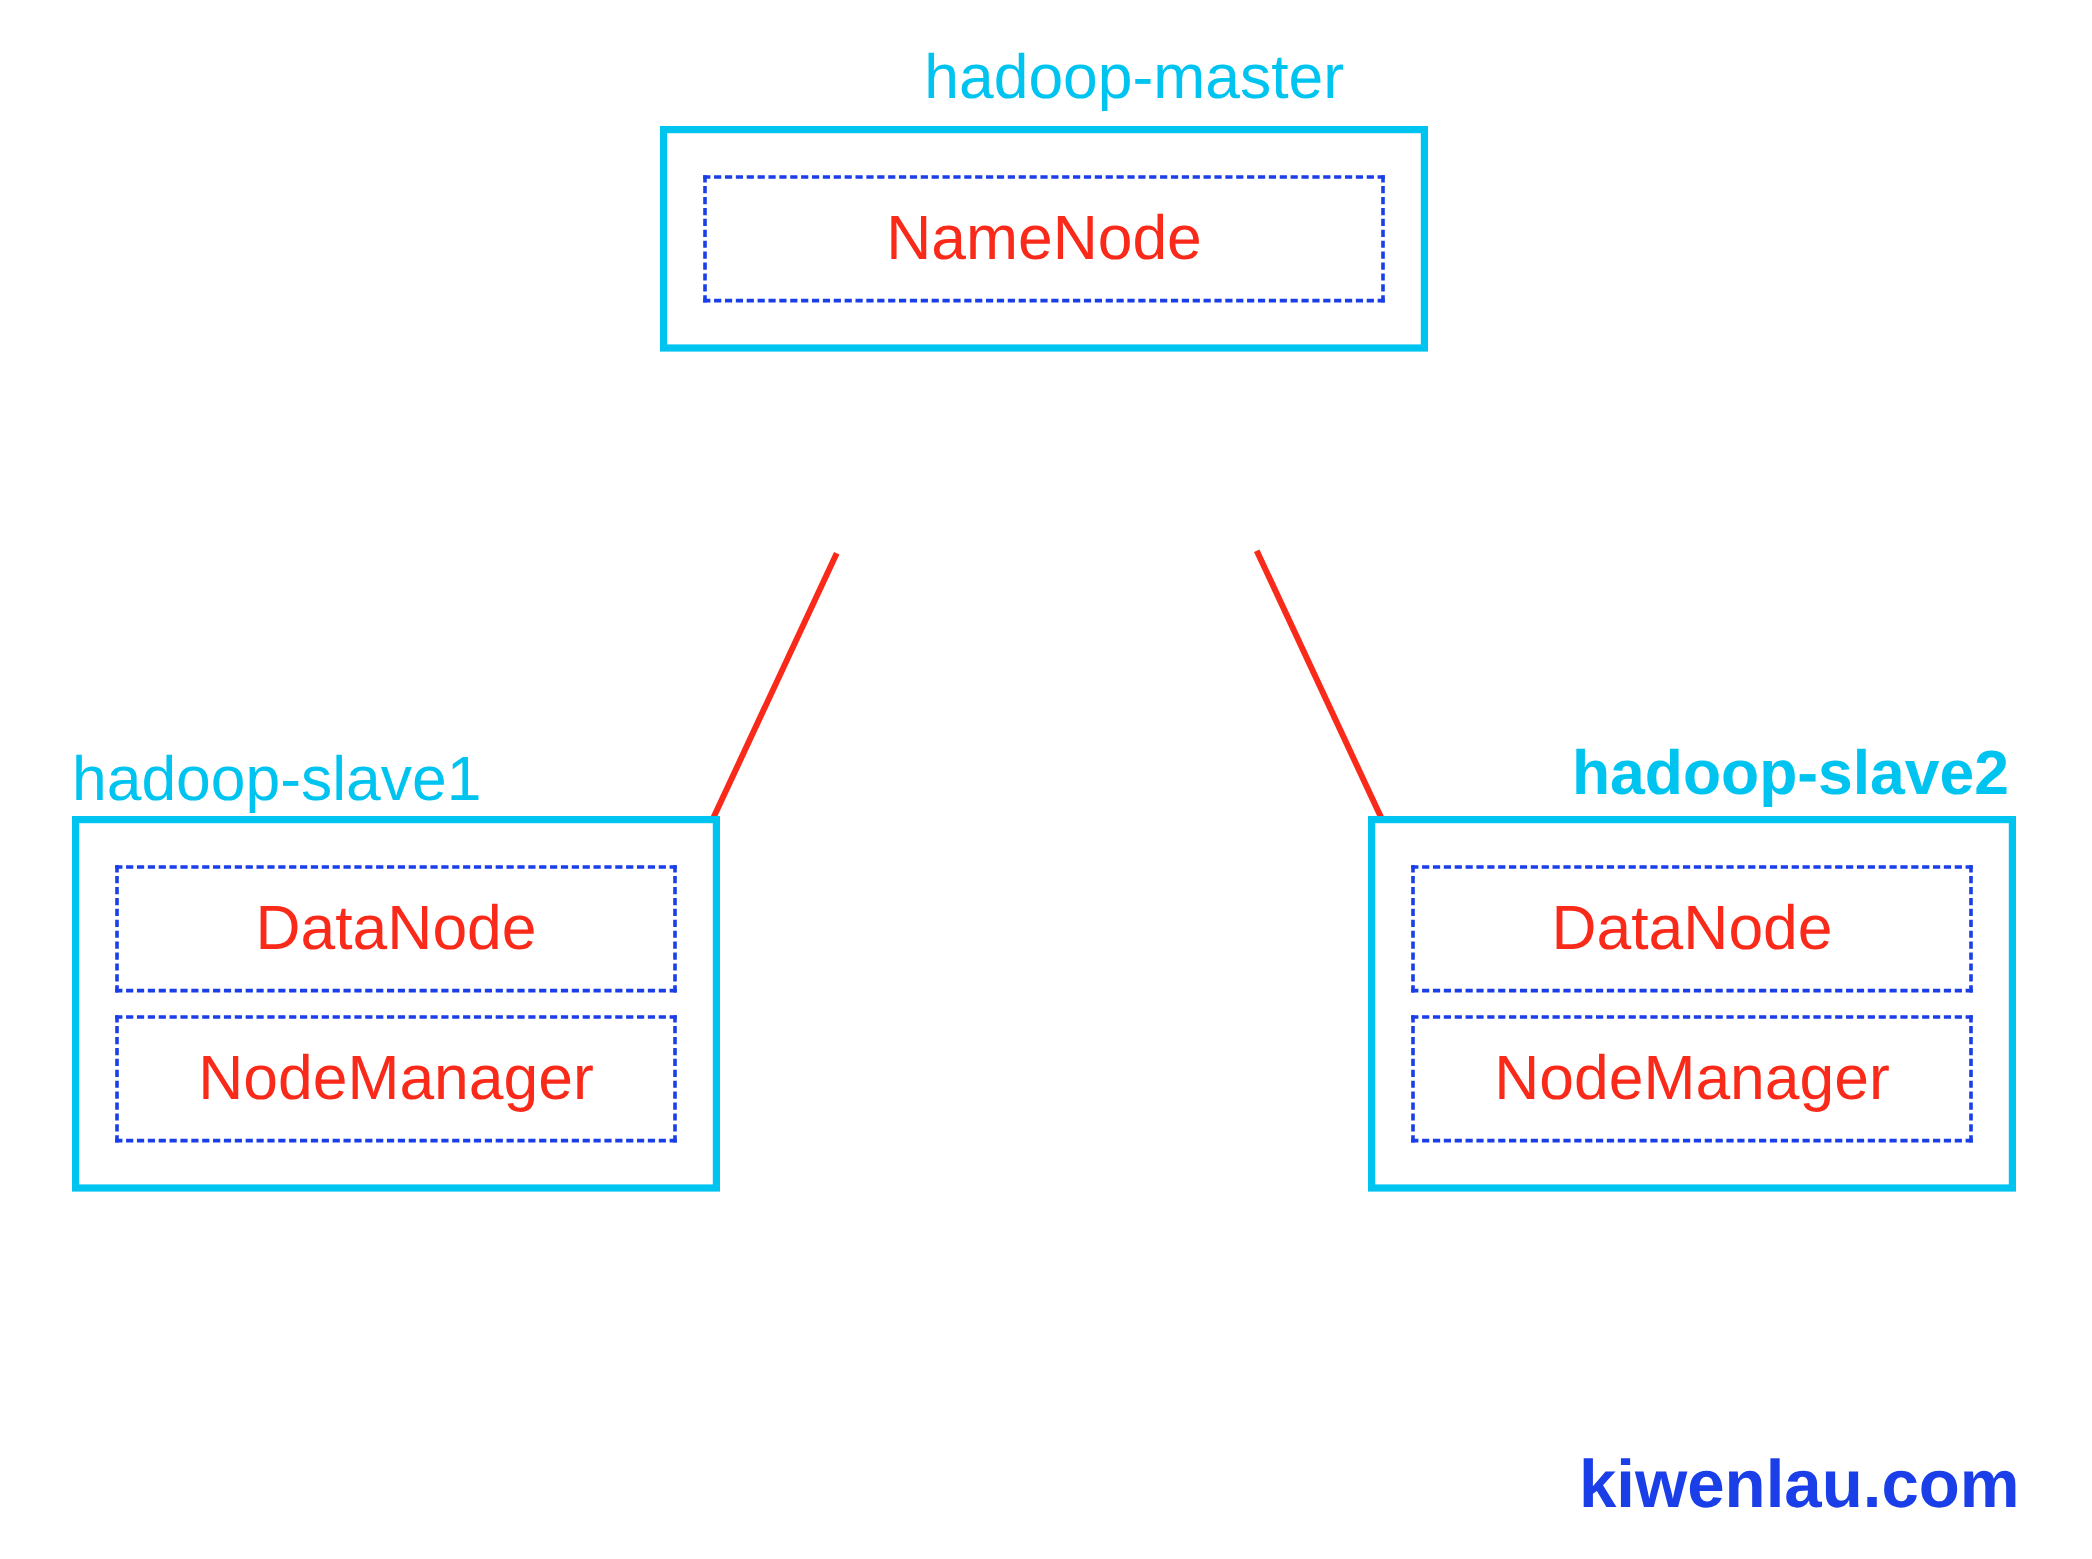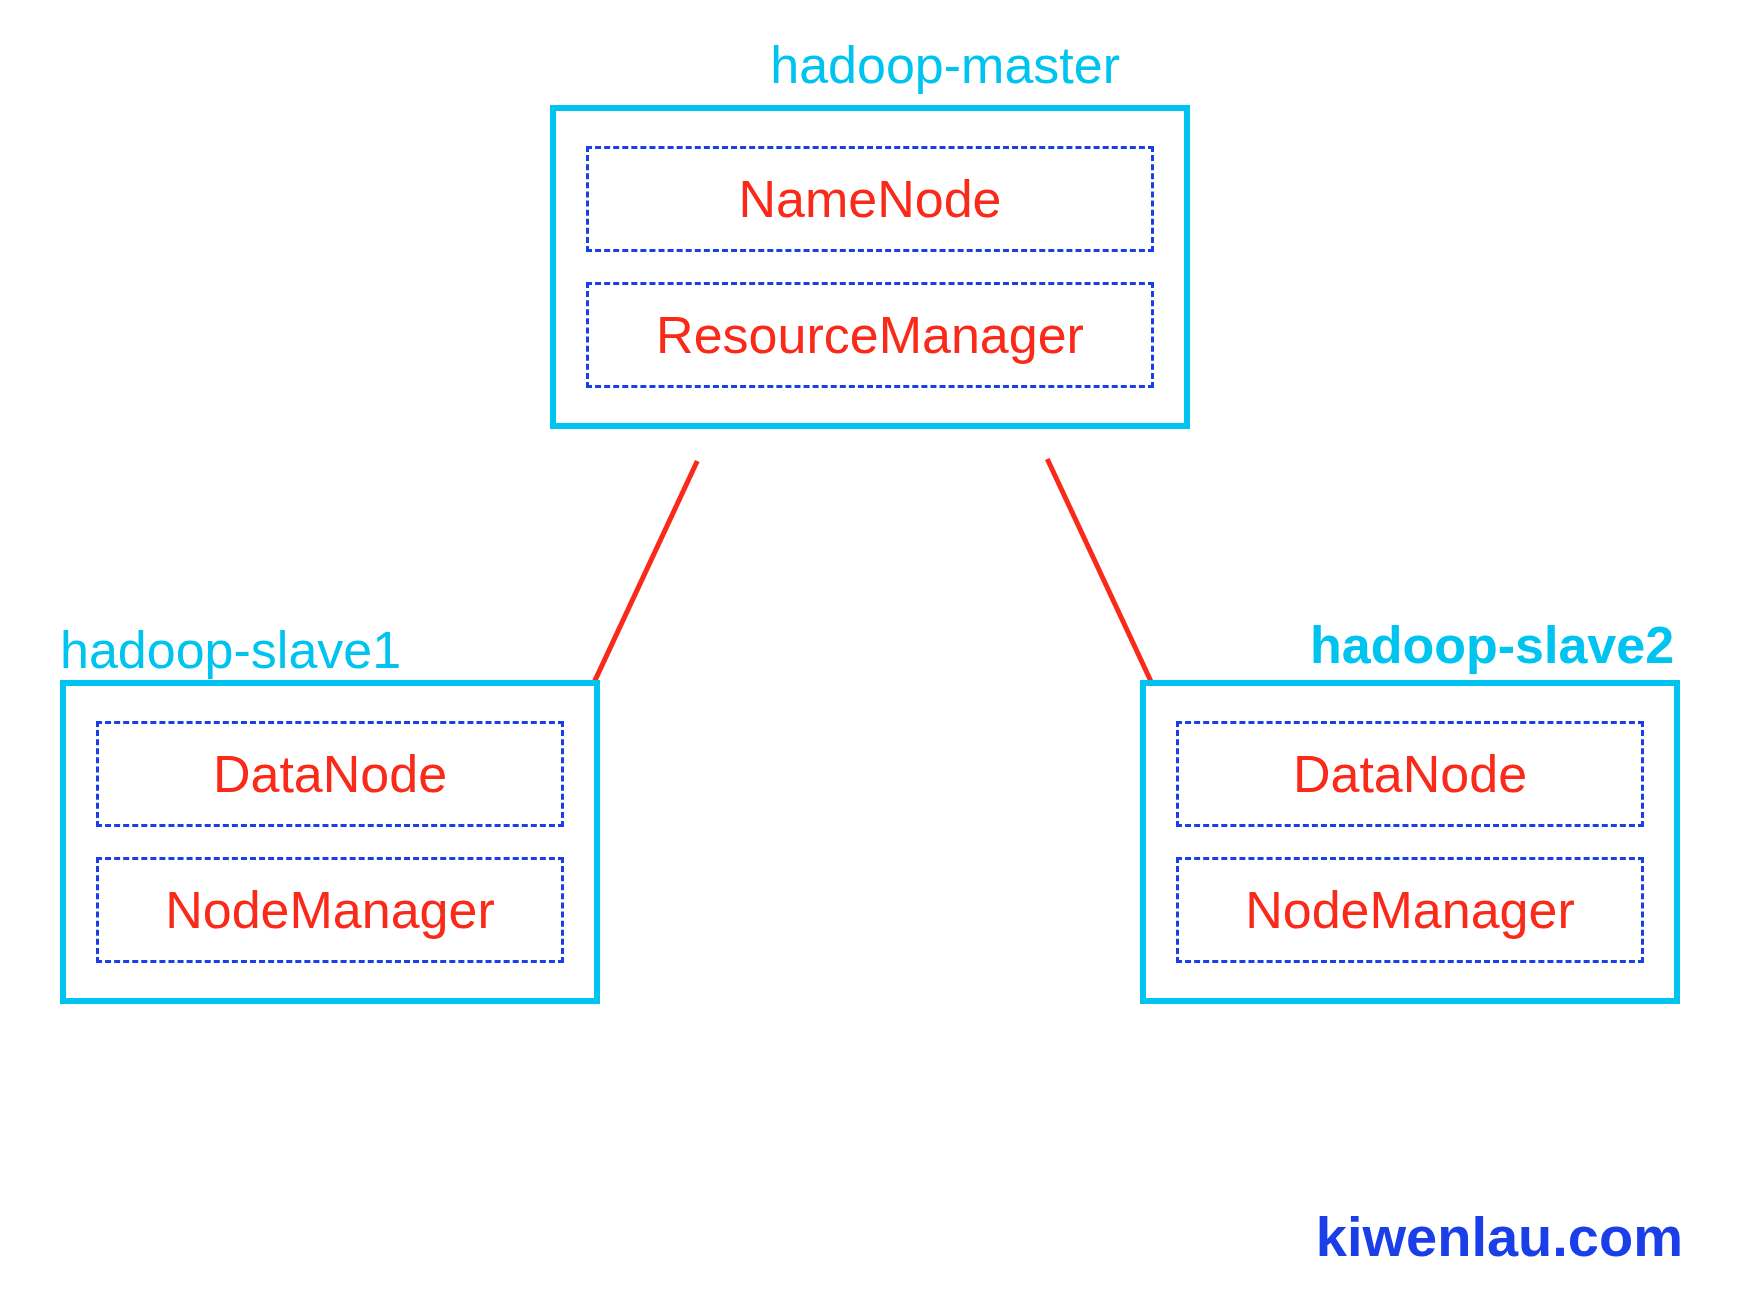--- a/index.html
+++ b/index.html
@@ -21,21 +21,21 @@
       text-align: right;
       position: absolute;
     }
     .node-box {
       border: 6px solid #00c4f0;
       position: absolute;
       background: white;
       padding: 35px 30px;
       display: flex;
       flex-direction: column;
-      gap: 30px;
+      gap: 19px;
     }
     .component-box {
       border: 3px dashed #1a3ee8;
       color: #fa2a1a;
       font-size: 52px;
       font-weight: 400;
       text-align: center;
       padding: 20px 15px;
       white-space: nowrap;
     }
@@ -100,21 +100,20 @@
       height: 280px;
       transform: rotate(-25deg);
     }
   </style>
 </head>
 <body>
 
 <div class="node-title master-title">hadoop-master</div>
 <div class="node-box master-box">
   <div class="component-box">NameNode</div>
-  <div class="component-box">ResourceManager</div>
 </div>
 
 <div class="connector-line line-left"></div>
 <div class="connector-line line-right"></div>
 
 <div class="node-title slave1-title">hadoop-slave1</div>
 <div class="node-box slave1-box">
   <div class="component-box">DataNode</div>
   <div class="component-box">NodeManager</div>
 </div>

